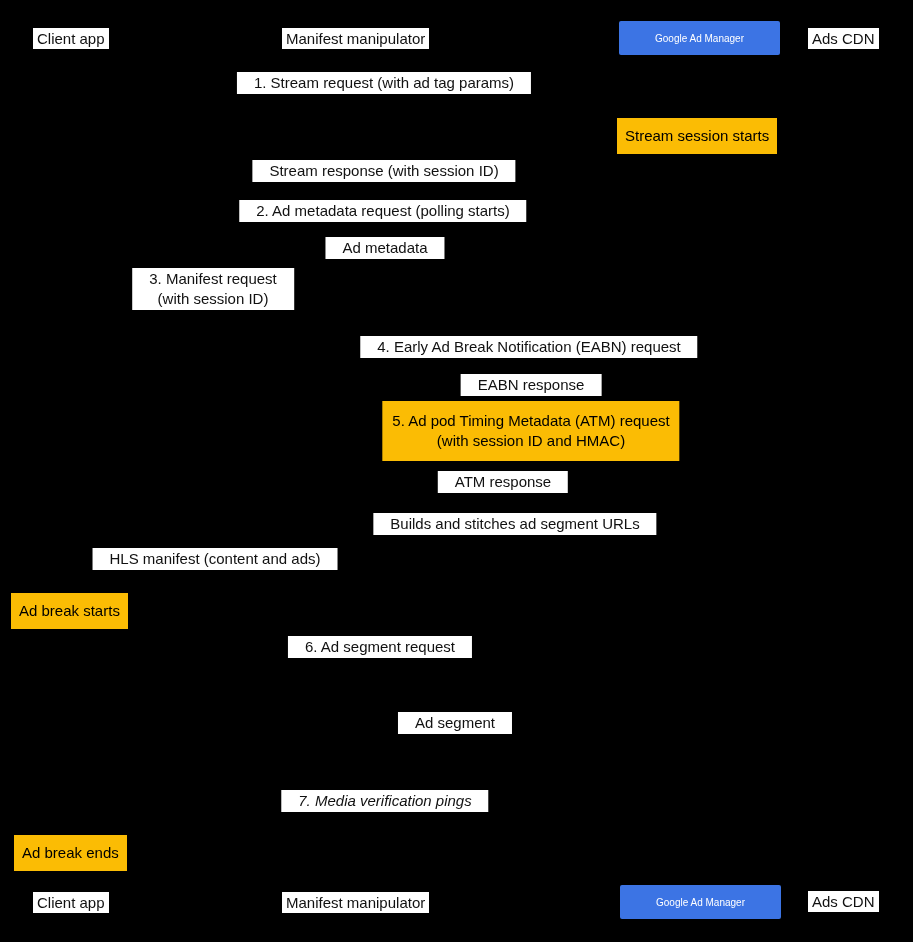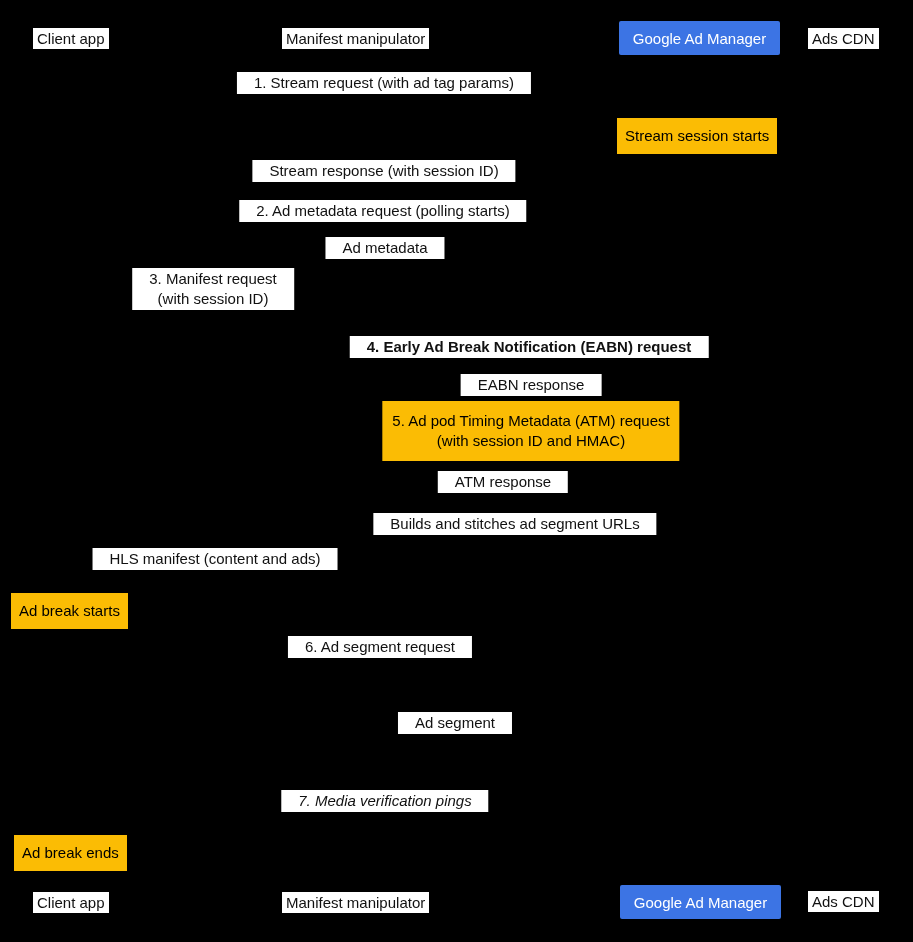--- a/index.html
+++ b/index.html
@@ -42,21 +42,21 @@
     color:var(--label-text,#111111);
     font-size:15px;line-height:21px;
     padding:0 4px;
     white-space:nowrap;
   }
   .actor-blue{
     position:absolute;
     width:161px;height:34px;
     background:var(--blue,#3c74e4);
     color:#fff;
-    font-size:15px;
+    font-size:10px;
     display:flex;align-items:center;justify-content:center;
     border-radius:2px;
     white-space:nowrap;
   }
 </style>
 </head>
 <body>
 
 <div class="canvas">
 
@@ -71,21 +71,21 @@
 
   <div class="msg" style="left:384px;top:160px;">Stream response (with session ID)</div>
 
   <div class="msg" style="left:383px;top:200px;">2. Ad metadata request (polling starts)</div>
 
   <div class="msg" style="left:385px;top:237px;">Ad metadata</div>
 
   <div class="msg" style="left:213px;top:268px;">3. Manifest request
 (with session ID)</div>
 
-  <div class="msg" style="left:529px;top:336px;font-weight:bold;">4. Early Ad Break Notification (EABN) request</div>
+  <div class="msg" style="left:529px;top:336px;">4. Early Ad Break Notification (EABN) request</div>
 
   <div class="msg" style="left:531px;top:374px;">EABN response</div>
 
   <div class="note centered" style="left:531px;top:401px;">5. Ad pod Timing Metadata (ATM) request
 (with session ID and HMAC)</div>
 
   <div class="msg" style="left:503px;top:471px;">ATM response</div>
 
   <div class="msg" style="left:515px;top:513px;">Builds and stitches ad segment URLs</div>
 

